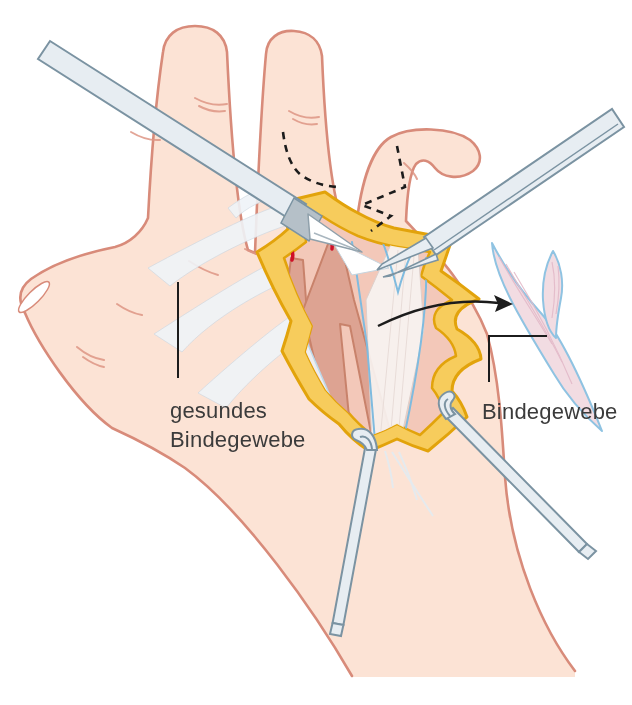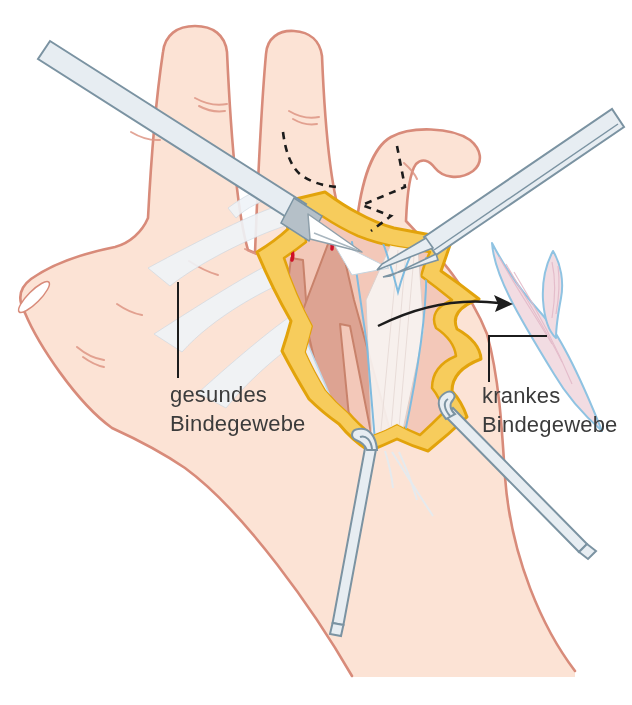--- a/index.html
+++ b/index.html
@@ -3,21 +3,21 @@
 <meta charset="utf-8">
 <style>
   html,body{margin:0;padding:0;background:#fff;}
   .stage{
     position:relative;width:632px;height:705px;background:#ffffff;
     overflow:hidden;font-family:"Liberation Sans",sans-serif;
   }
   .stage svg{position:absolute;left:0;top:0;}
   .label{
     position:absolute;font-size:22px;line-height:29px;color:#3b3b3b;
-    white-space:nowrap;letter-spacing:0.2px;
+    white-space:nowrap;letter-spacing:0.2px;margin-top:16px;
   }
   .label-healthy{left:170px;top:380px;}
   .label-diseased{left:482px;top:381px;}
 </style>
 </head>
 <body>
 
 <div class="stage">
 <svg width="632" height="705" viewBox="0 0 632 705">
   <defs>
@@ -137,16 +137,15 @@
     <path d="M 178 282 L 178 378"></path>
     <path d="M 489 382 L 489 336 L 547 336"></path>
   </g>
 </svg>
 
 <div class="label label-healthy">
   <div>gesundes</div>
   <div>Bindegewebe</div>
 </div>
 <div class="label label-diseased">
-  <div>krankes</div>
   <div>Bindegewebe</div>
 </div>
 </div>
 
 </body></html>

